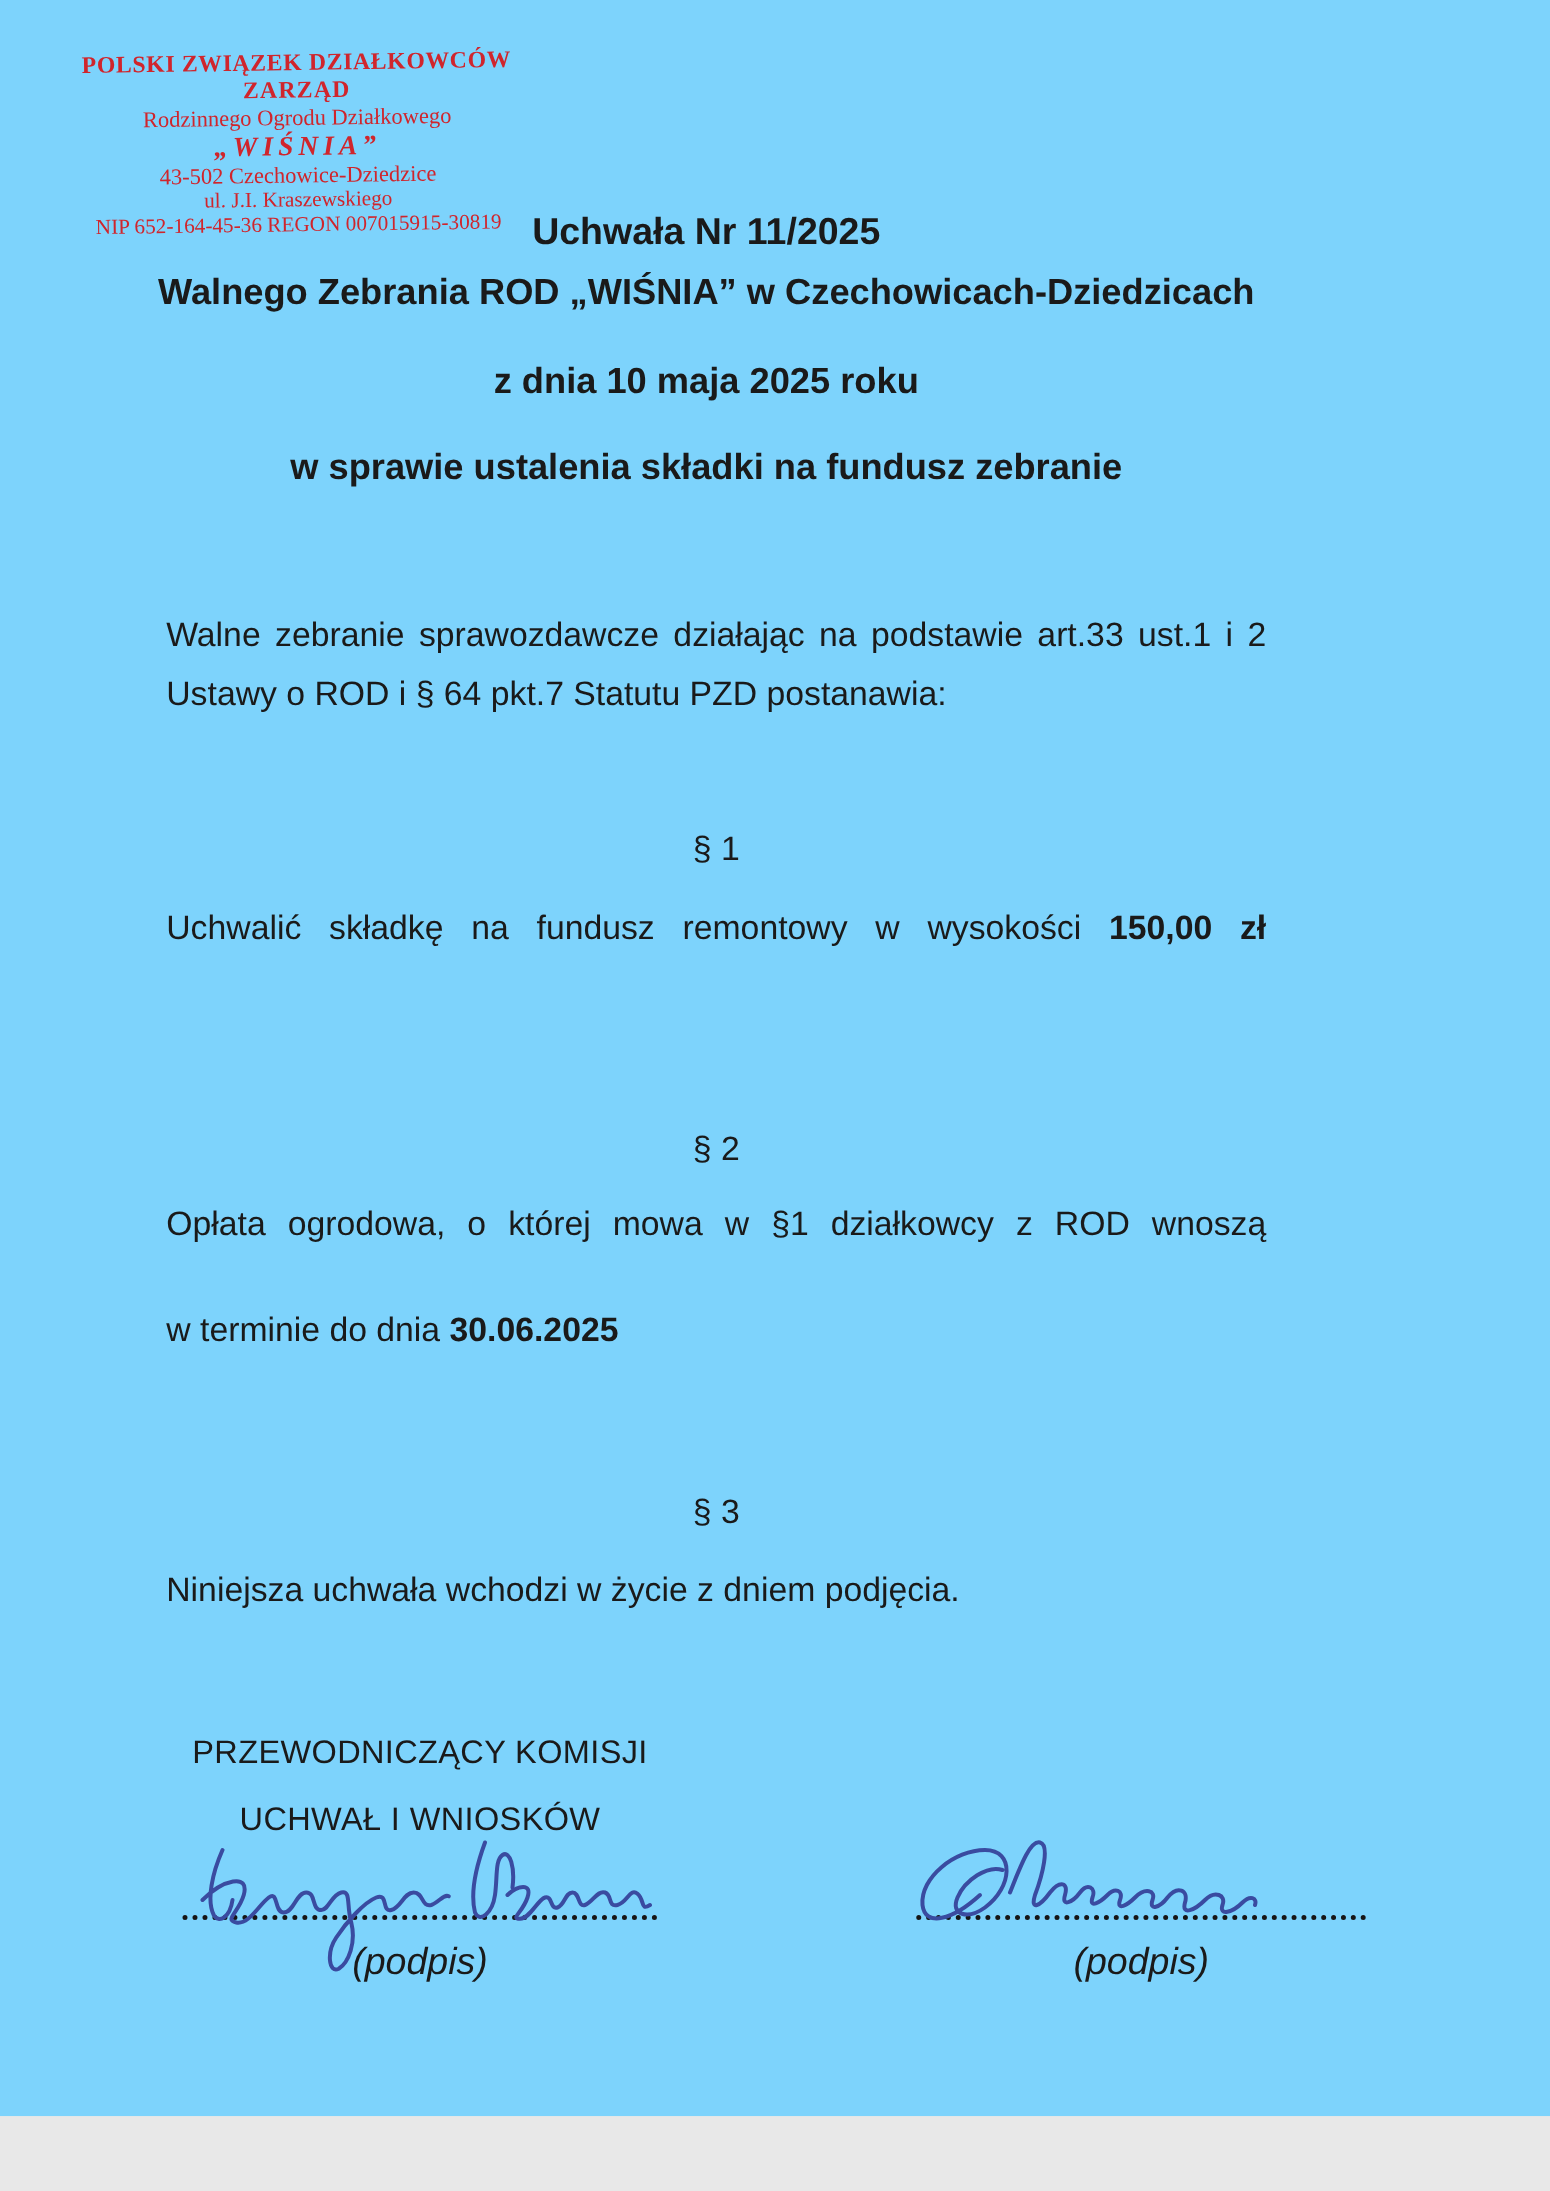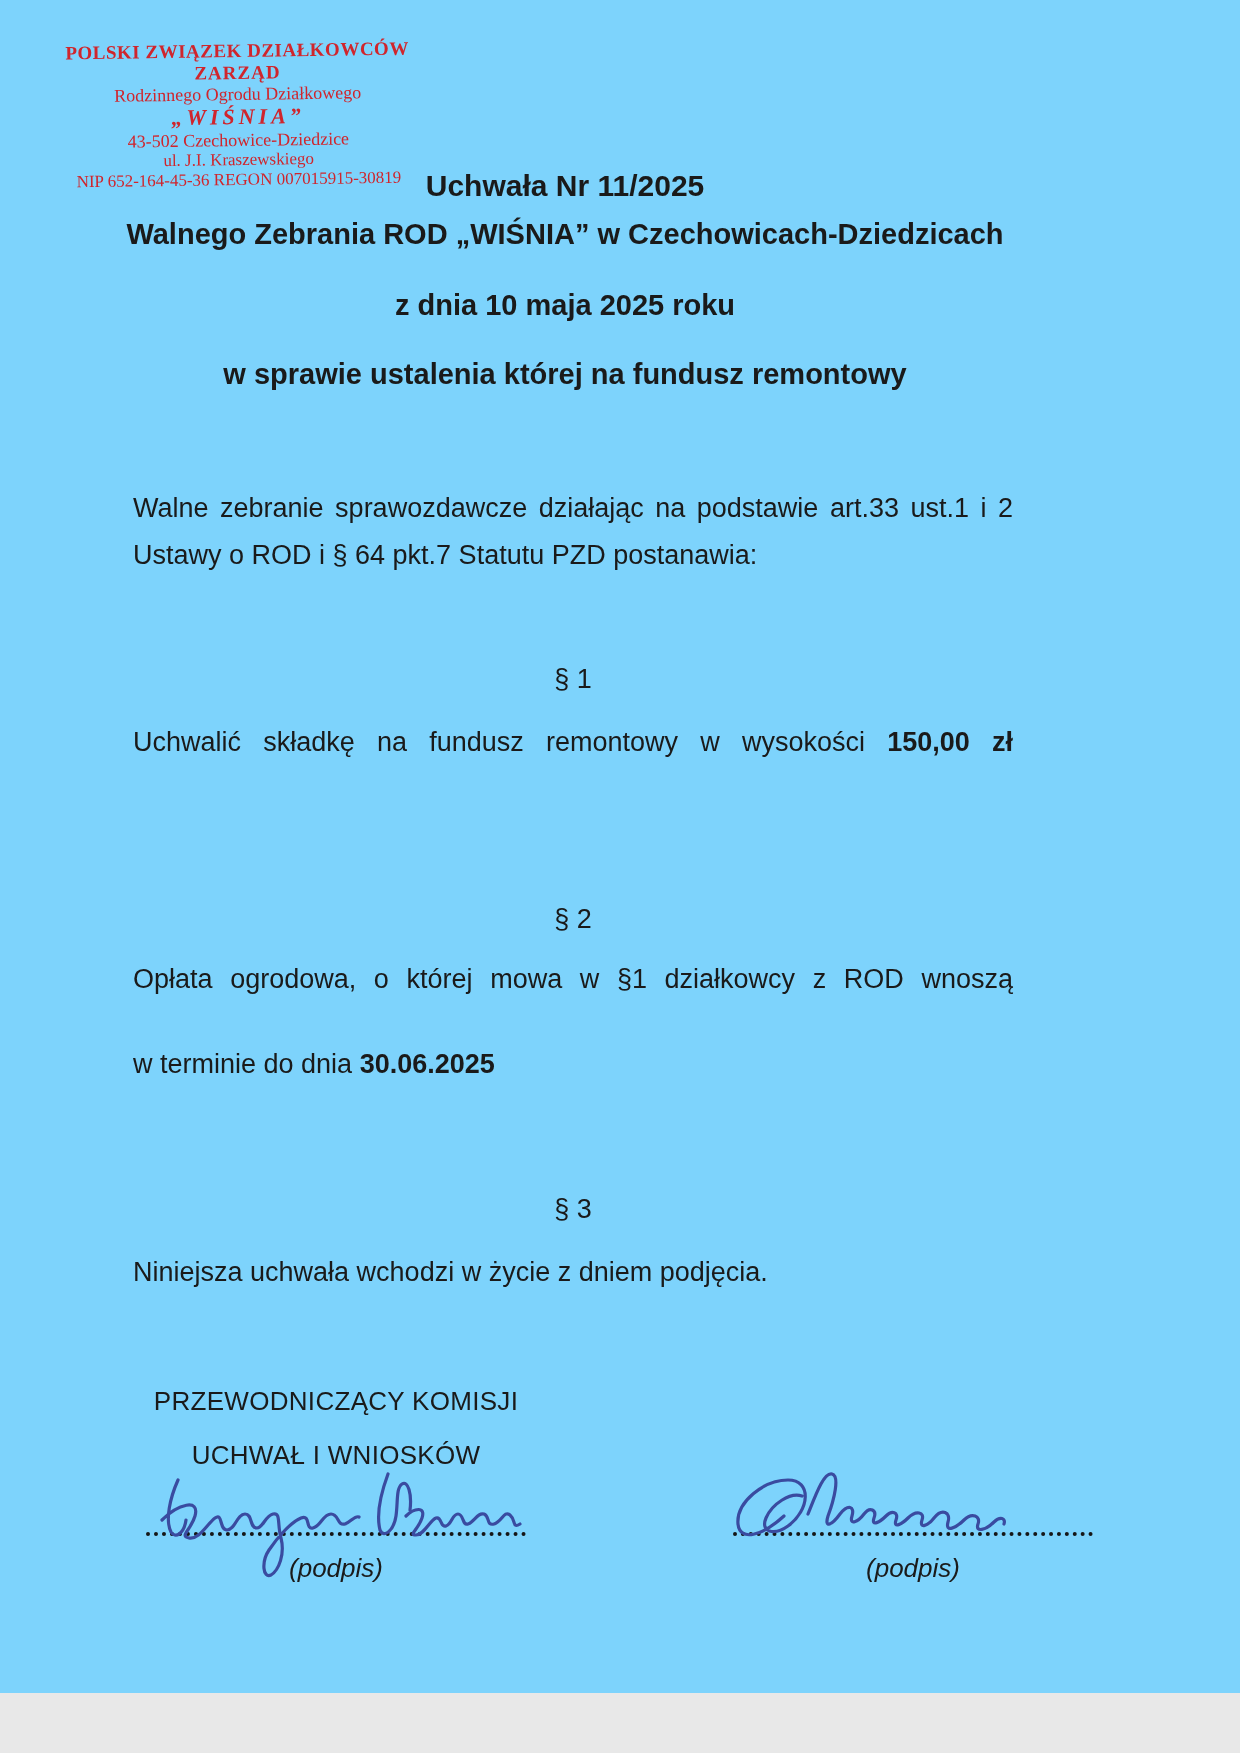--- a/index.html
+++ b/index.html
@@ -42,21 +42,21 @@
     position:absolute;left:133px;width:880px;
     font-size:27px;line-height:32px;
   }
   .just{text-align:justify;text-align-last:justify;}
   .mark{text-align:center;}
   .b{font-weight:bold;}
   
   .sigblock{position:absolute;text-align:center;font-size:26px;line-height:30px;}
   .sigblock .role{letter-spacing:.3px;}
   .dotline{position:absolute;height:0;border-bottom:4px dotted #161616;z-index:1;}
-  .caption{position:absolute;font-size:26px;font-style:italic;text-align:center;z-index:3;}
+  .caption{position:absolute;font-size:30px;font-style:italic;text-align:center;z-index:3;}
   .sig-svg{position:absolute;z-index:2;}
   .scan-artifact{position:absolute;background:#c9c9c9;}
 </style>
 </head>
 <body>
 
 <div id="page">
 
   <div class="stamp">
     <div class="s1">POLSKI ZWIĄZEK DZIAŁKOWCÓW</div>
@@ -64,21 +64,21 @@
     <div class="s3">Rodzinnego Ogrodu Działkowego</div>
     <div class="s4">„WIŚNIA”</div>
     <div class="s5">43-502 Czechowice-Dziedzice</div>
     <div class="s6">ul. J.I. Kraszewskiego</div>
     <div class="s7">NIP 652-164-45-36 REGON 007015915-30819</div>
   </div>
 
   <div class="heading h-number">Uchwała Nr 11/2025</div>
   <div class="heading h-assembly">Walnego Zebrania ROD „WIŚNIA” w Czechowicach-Dziedzicach</div>
   <div class="heading h-date">z dnia 10 maja 2025 roku</div>
-  <div class="heading h-subject">w sprawie ustalenia której na fundusz remontowy</div>
+  <div class="heading h-subject">w sprawie ustalenia składki na fundusz zebranie</div>
 
   <div class="bodyline just" style="top:492px;">Walne zebranie sprawozdawcze działając na podstawie art.33 ust.1 i 2</div>
   <div class="bodyline" style="top:539px;">Ustawy o ROD i § 64 pkt.7 Statutu PZD postanawia:</div>
 
   <div class="bodyline mark" style="top:663px;">§ 1</div>
   <div class="bodyline just" style="top:726px;"><span>Uchwalić składkę na fundusz remontowy w wysokości </span><span class="b">150,00 zł</span></div>
 
   <div class="bodyline mark" style="top:903px;">§ 2</div>
   <div class="bodyline just" style="top:963px;">Opłata ogrodowa, o której mowa w §1 działkowcy z ROD wnoszą</div>
   <div class="bodyline" style="top:1008px;margin-top:40px;"><span>w terminie do dnia </span><span class="b">30.06.2025</span></div>

